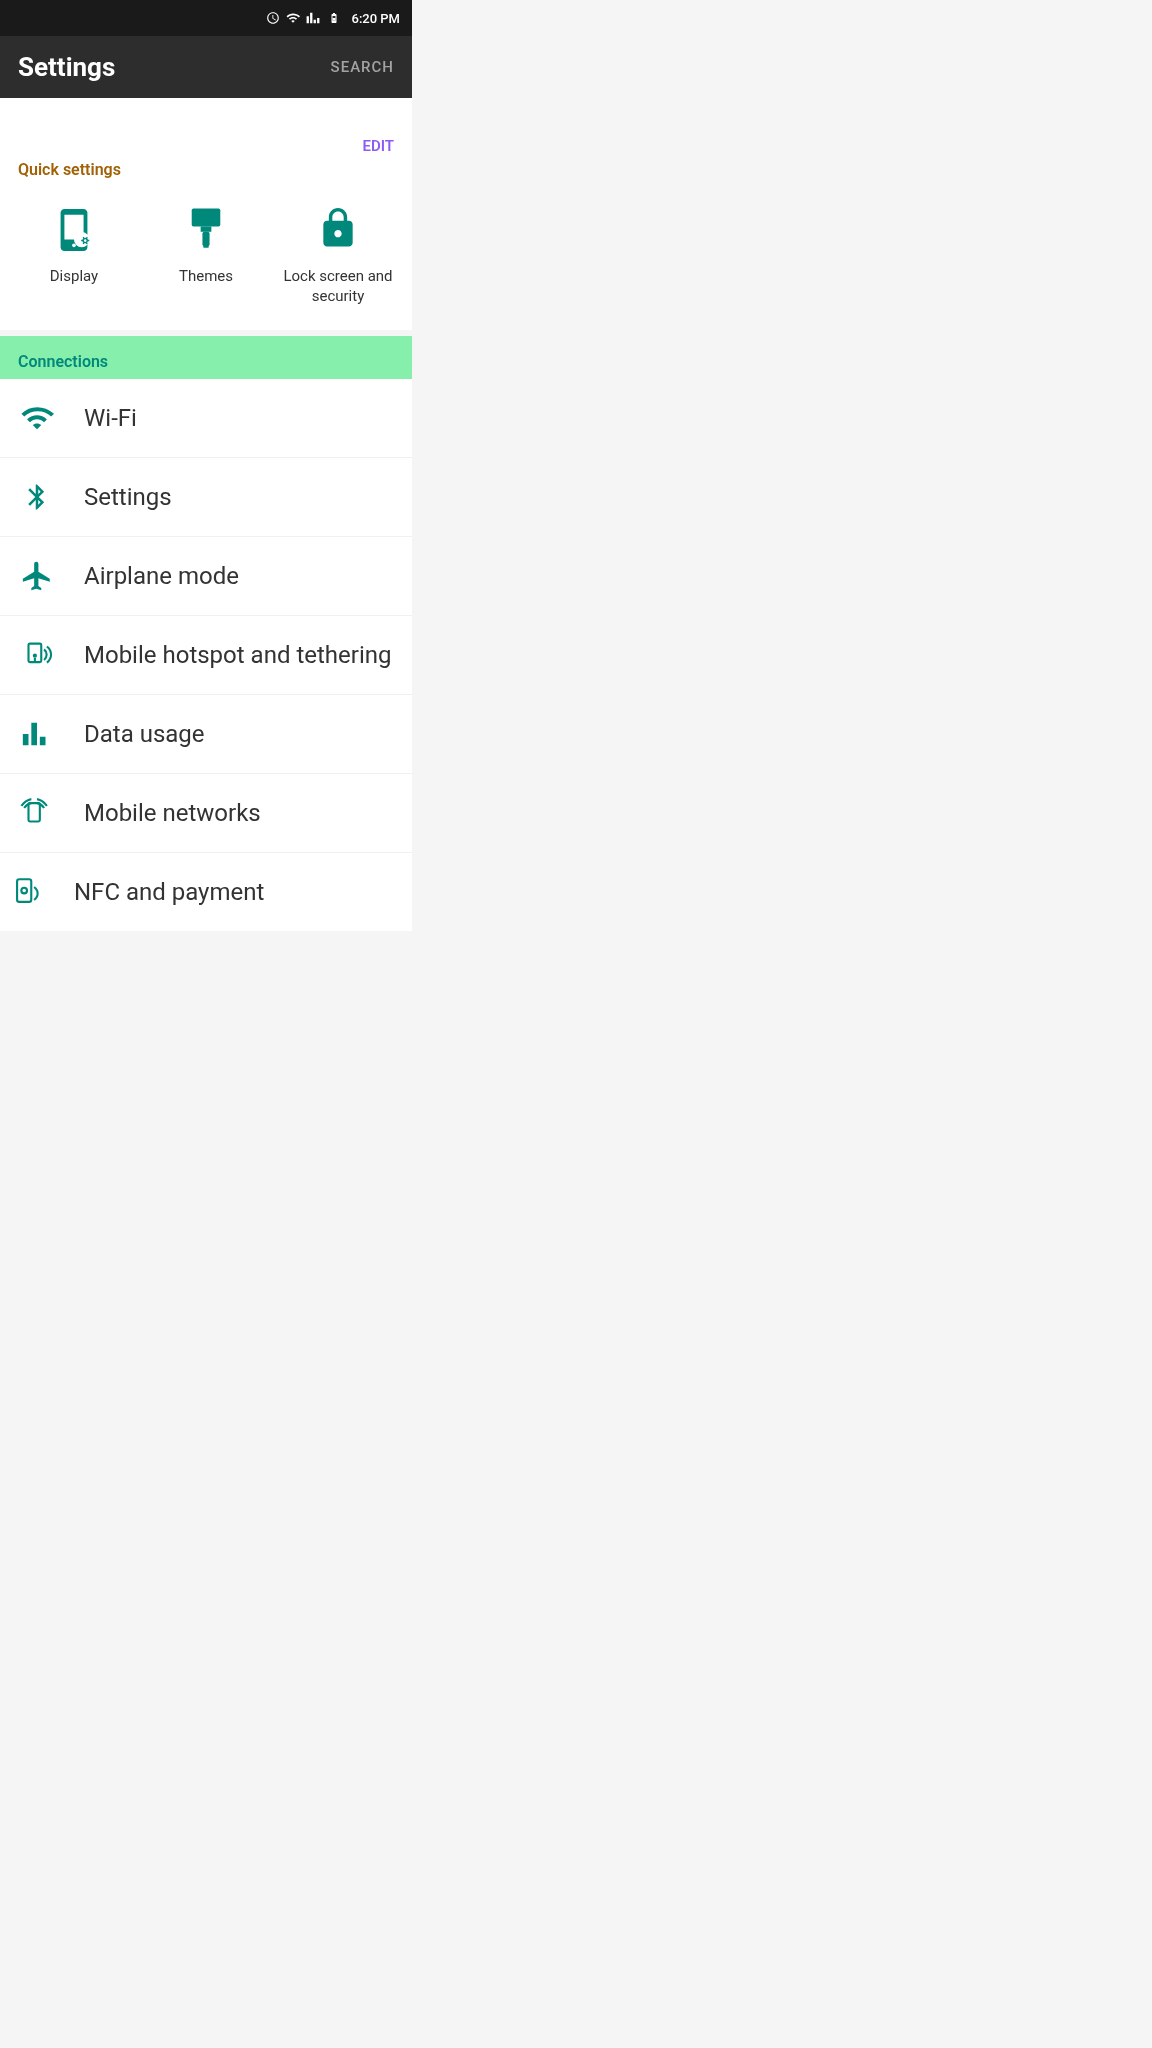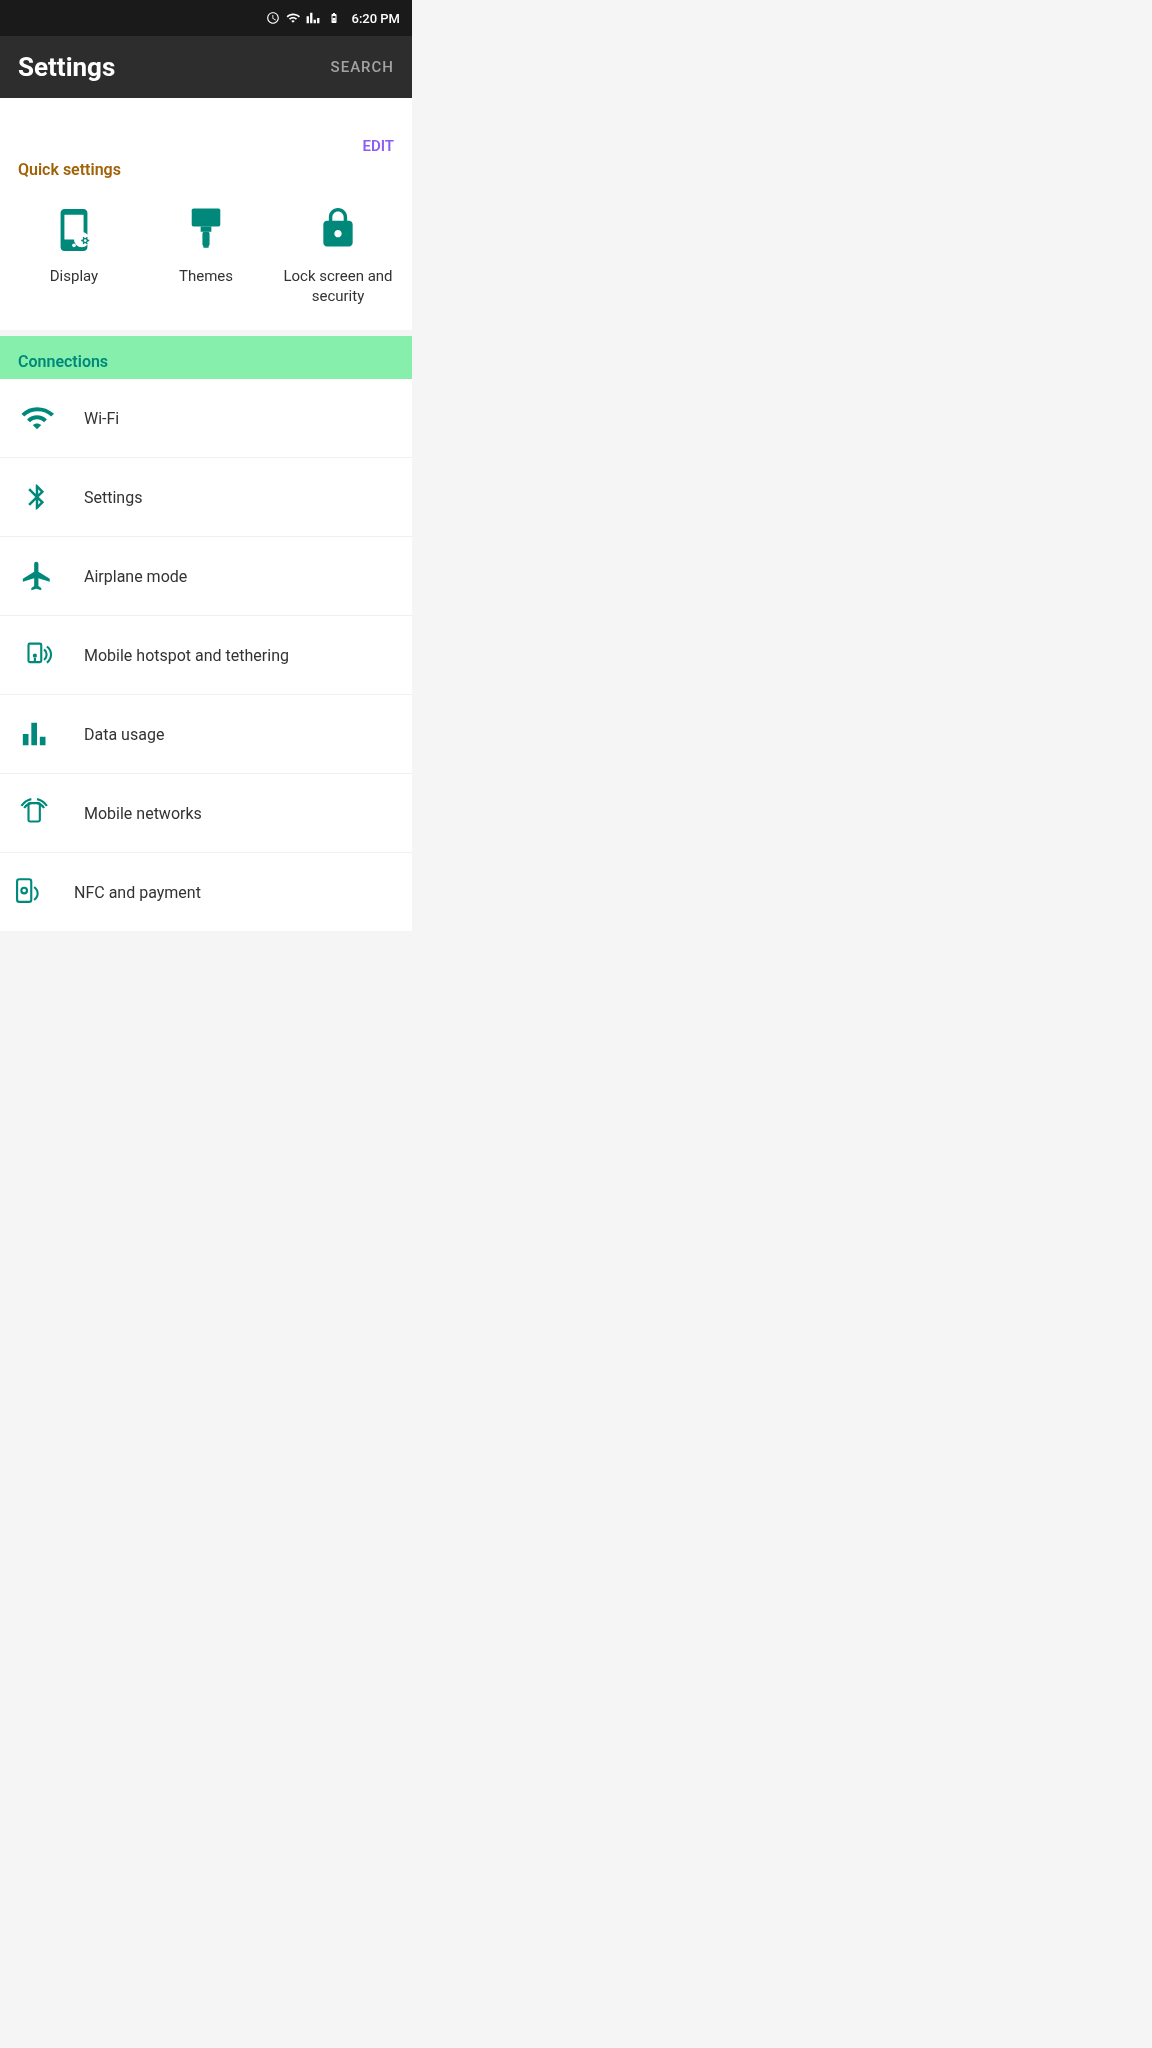--- a/index.html
+++ b/index.html
@@ -157,21 +157,21 @@
       font-size: 30px;
       width: 38px;
       display: flex;
       align-items: center;
       justify-content: center;
       flex-shrink: 0;
     }
 
     .settings-item-text {
       color: #333;
-      font-size: 16px;
+      font-size: 24px;
       font-weight: 400;
     }
   </style>
 </head>
 <body>
 
 <div class="status-bar">
   <div class="status-bar-icons">
 
     <svg width="14" height="14" viewBox="0 0 24 24" fill="white">

